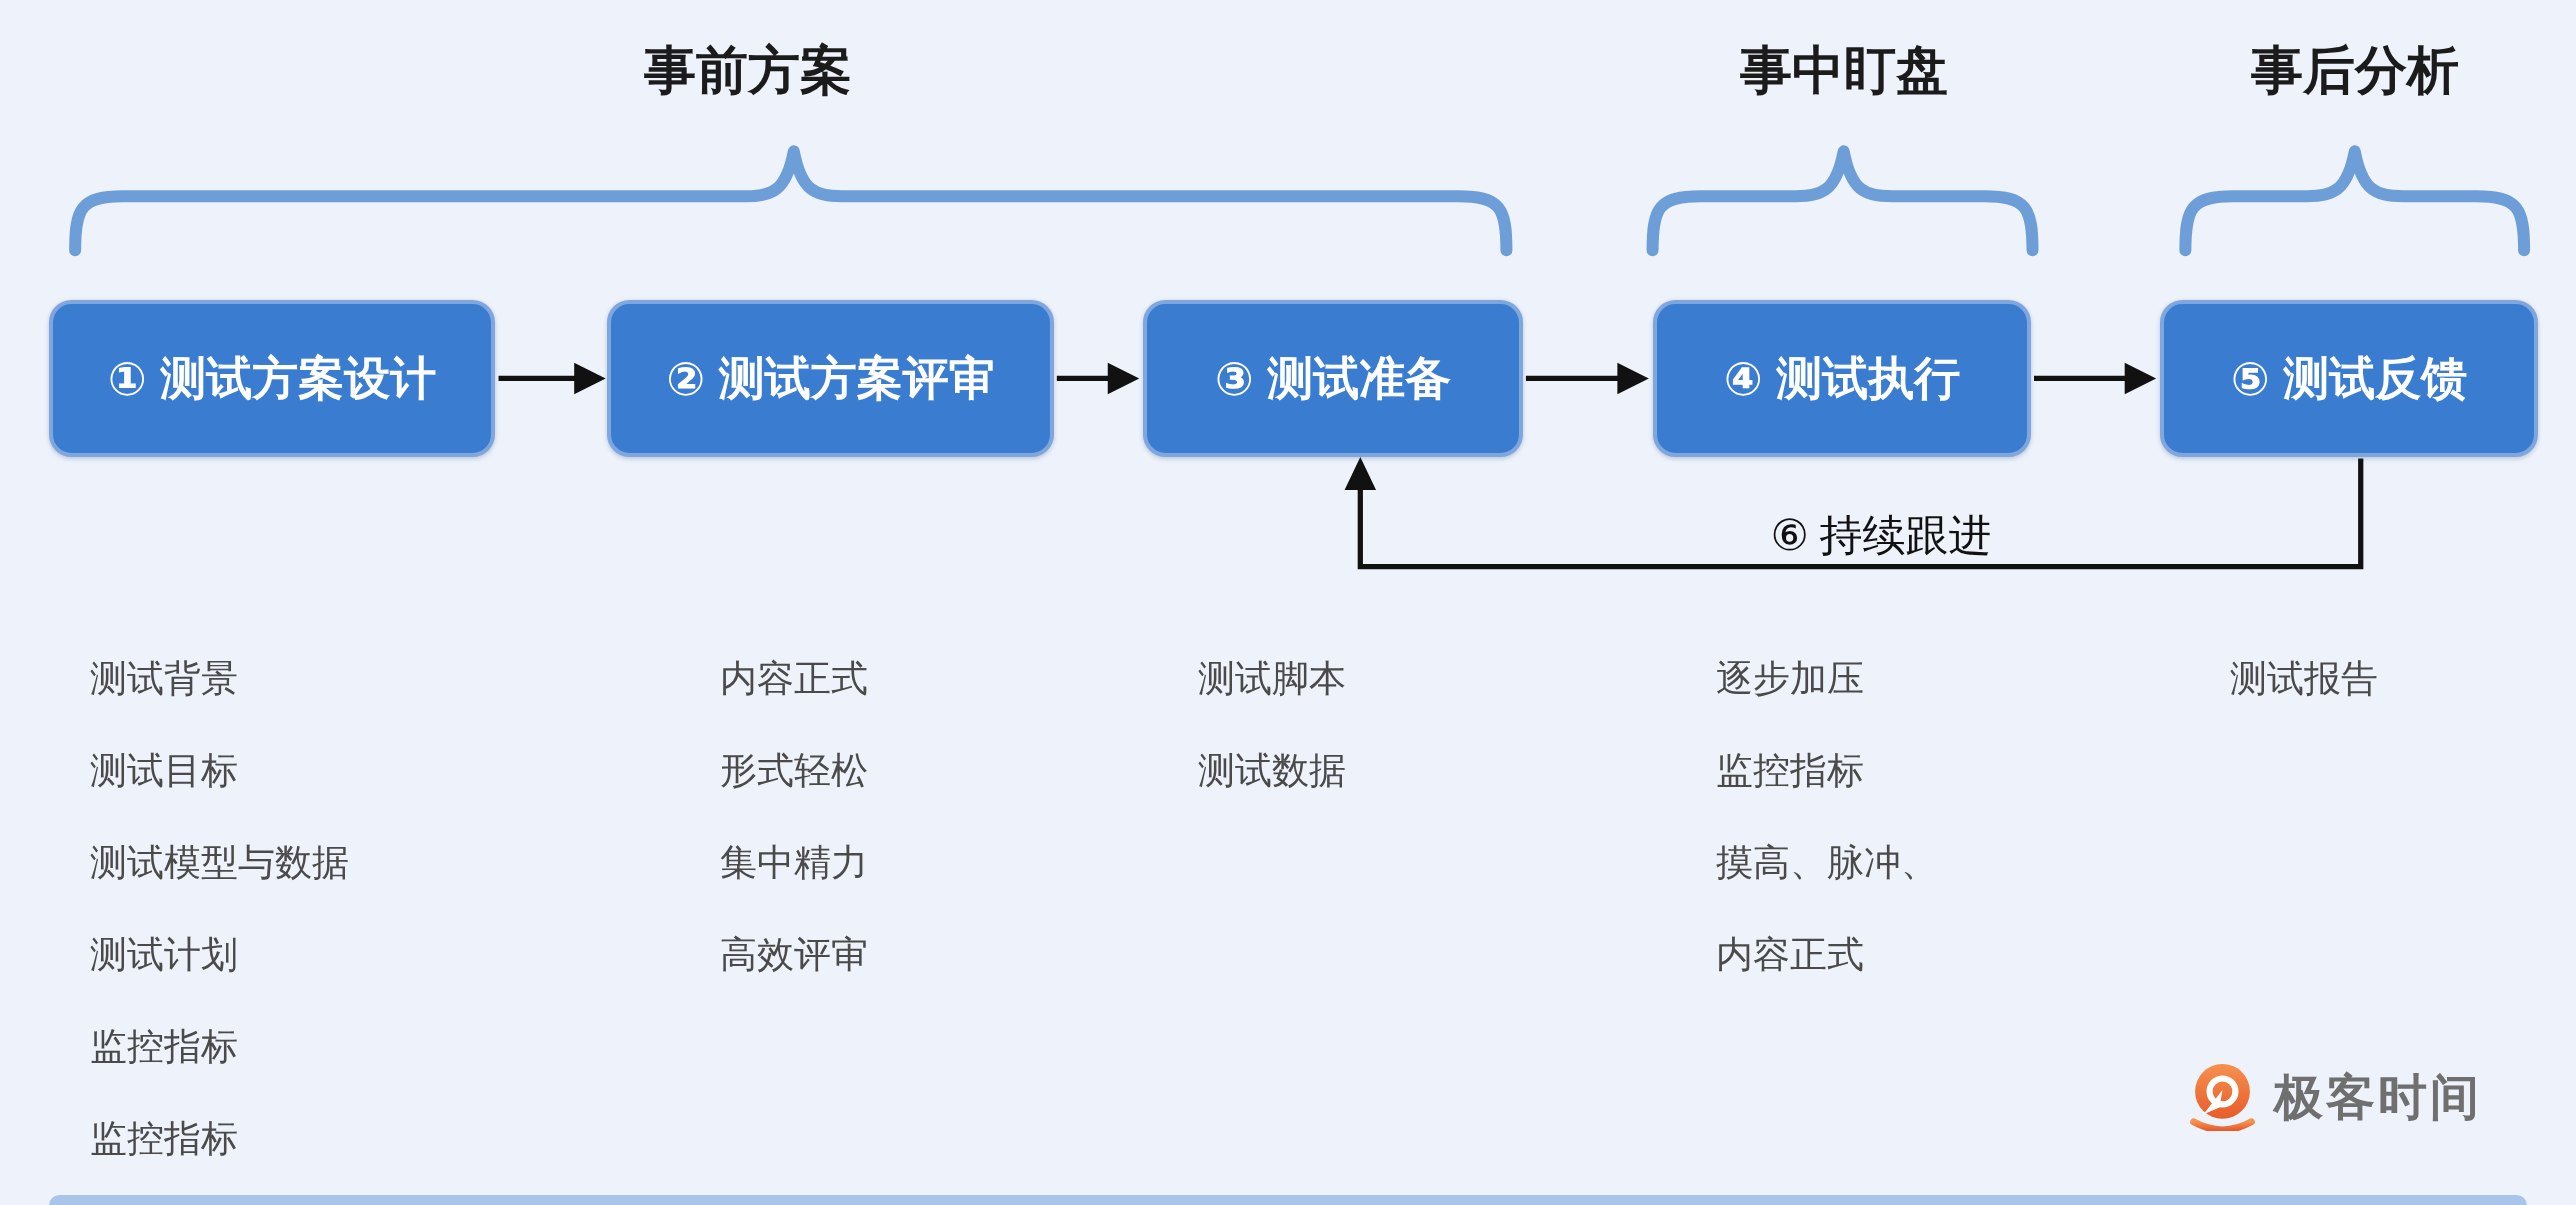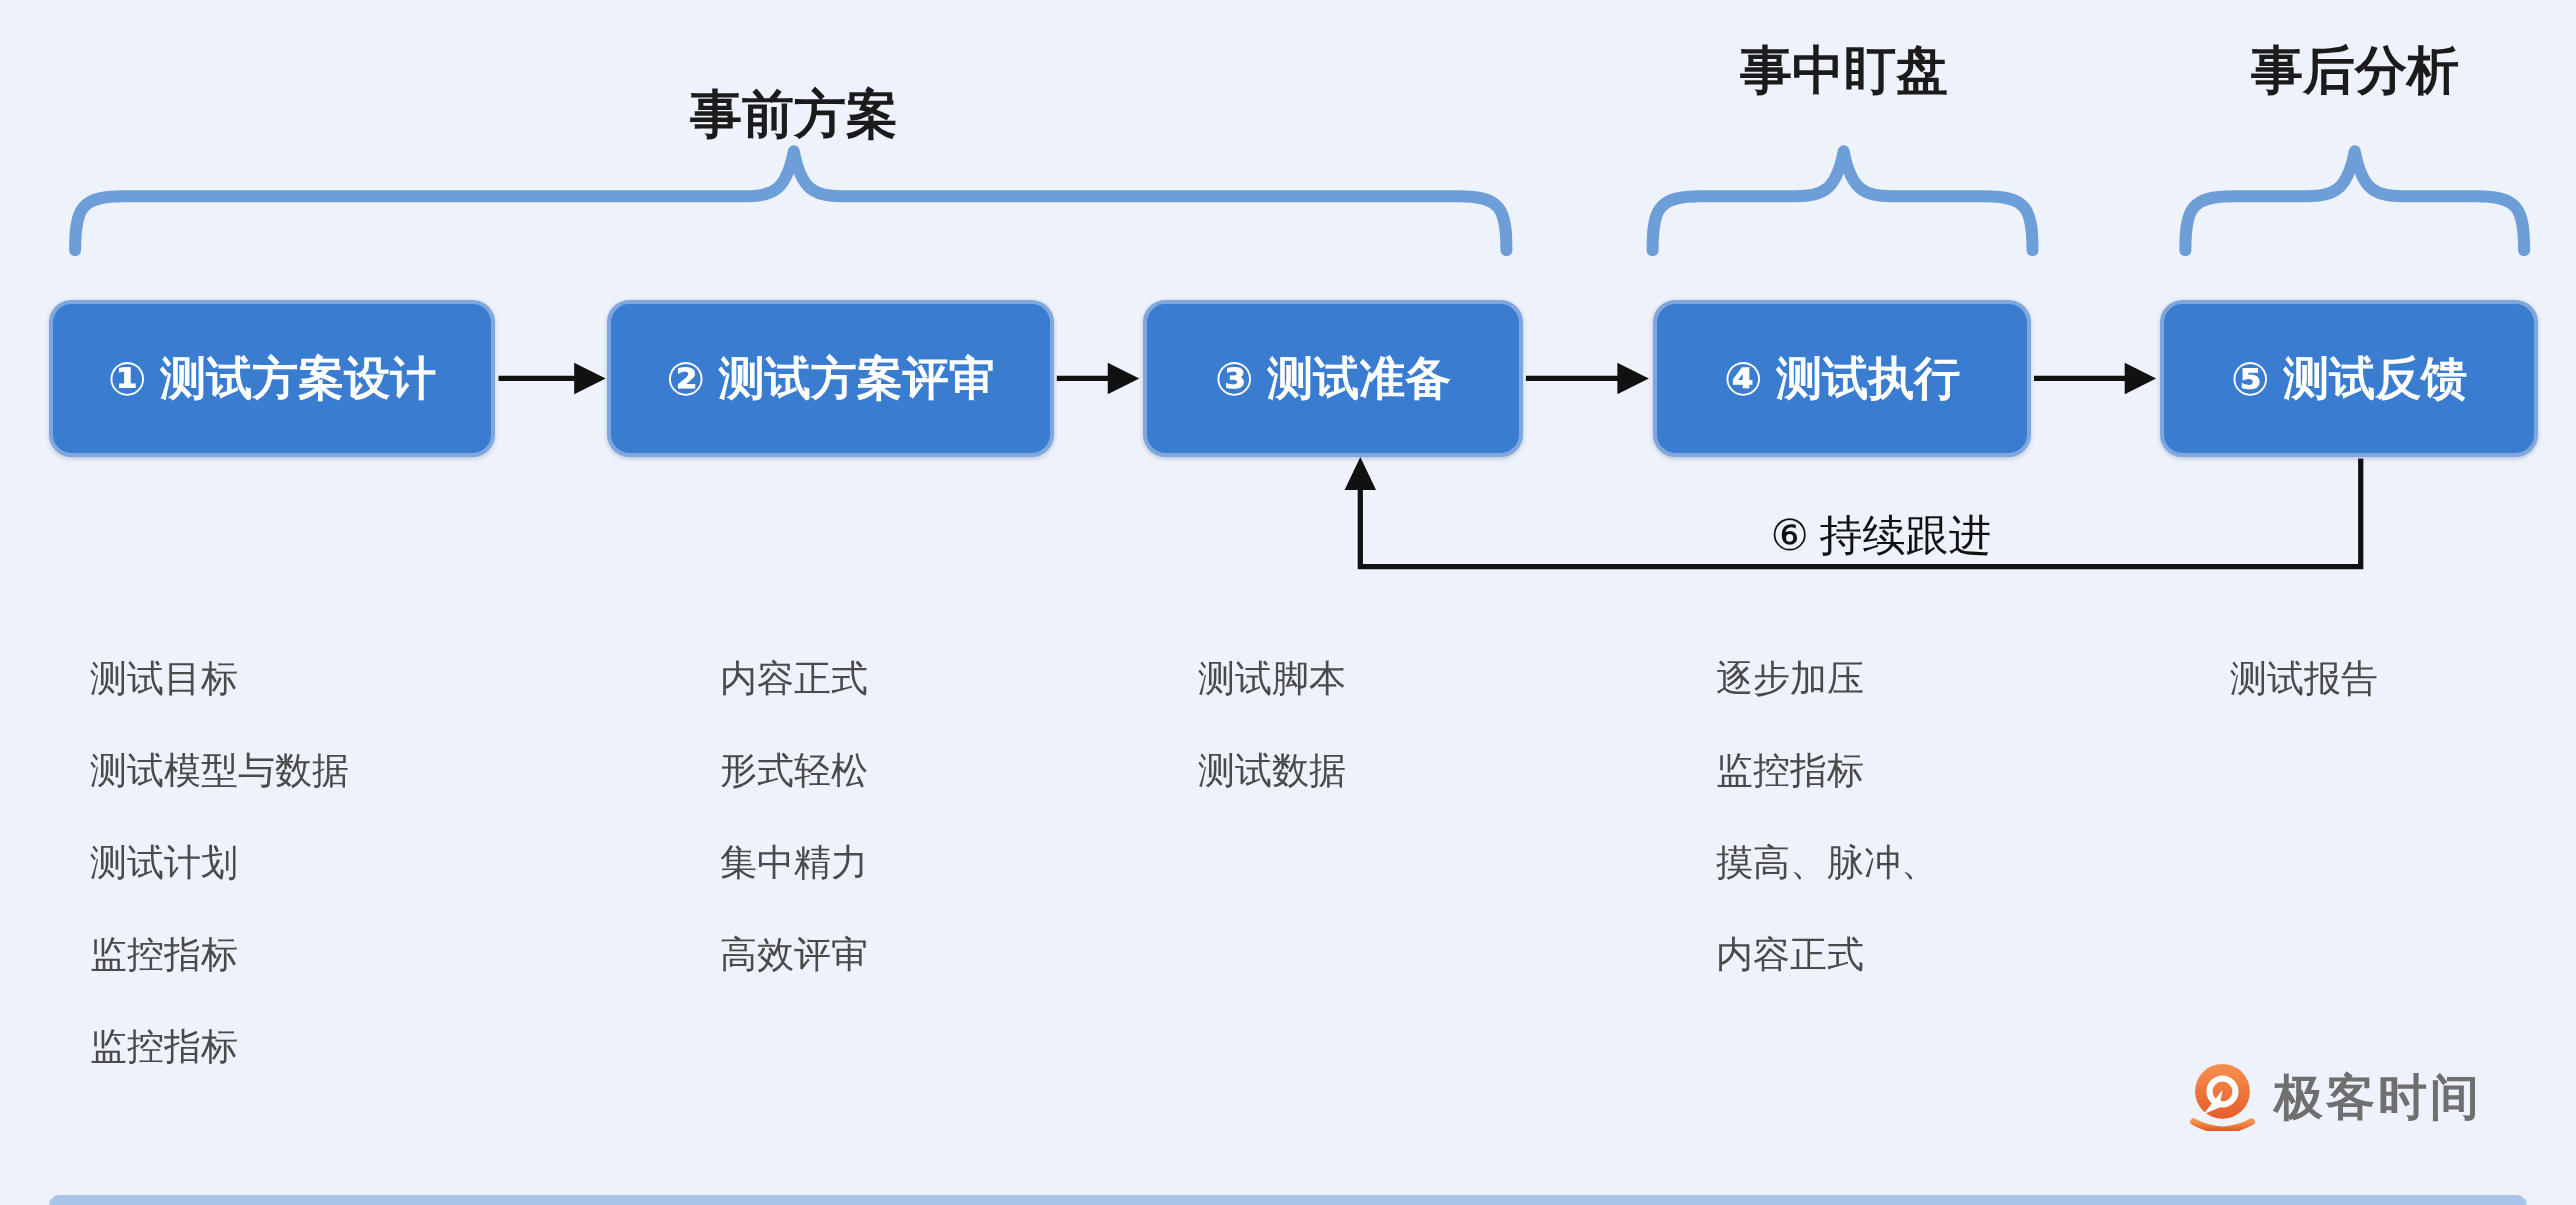--- a/index.html
+++ b/index.html
@@ -6,21 +6,21 @@
   .canvas{
     position:relative;width:2576px;height:1205px;overflow:hidden;
     background:#EEF2FA;
     font-family:"Liberation Sans","DejaVu Sans",sans-serif;
   }
   
   .phase{
     position:absolute;top:36px;transform:translateX(-50%);
     font-size:52px;font-weight:600;color:#1B1B1B;white-space:nowrap;
   }
-  .phase-pre{left:794px;margin-top:44px;}
+  .phase-pre{left:748px;}
   .phase-during{left:1844px;}
   .phase-post{left:2355px;}
 
   
   .deco{position:absolute;left:0;top:0;pointer-events:none;}
 
   
   .step-box{
     position:absolute;top:300px;height:157px;box-sizing:border-box;
     background:#3A7CD0;border:4.5px solid #7FA7DD;border-radius:22.5px;
@@ -128,20 +128,21 @@
   <div class="step-box box5">
     <span class="num">⑤</span>
     <span>测试反馈</span>
   </div>
 
   <div class="loop-label">
     <span class="num">⑥</span><span>持续跟进</span>
   </div>
 
   <div class="notes notes-1">
+    <div>测试背景</div>
     <div>测试目标</div>
     <div>测试模型与数据</div>
     <div>测试计划</div>
     <div>监控指标</div>
     <div>监控指标</div>
   </div>
   <div class="notes notes-2">
     <div>内容正式</div>
     <div>形式轻松</div>
     <div>集中精力</div>

